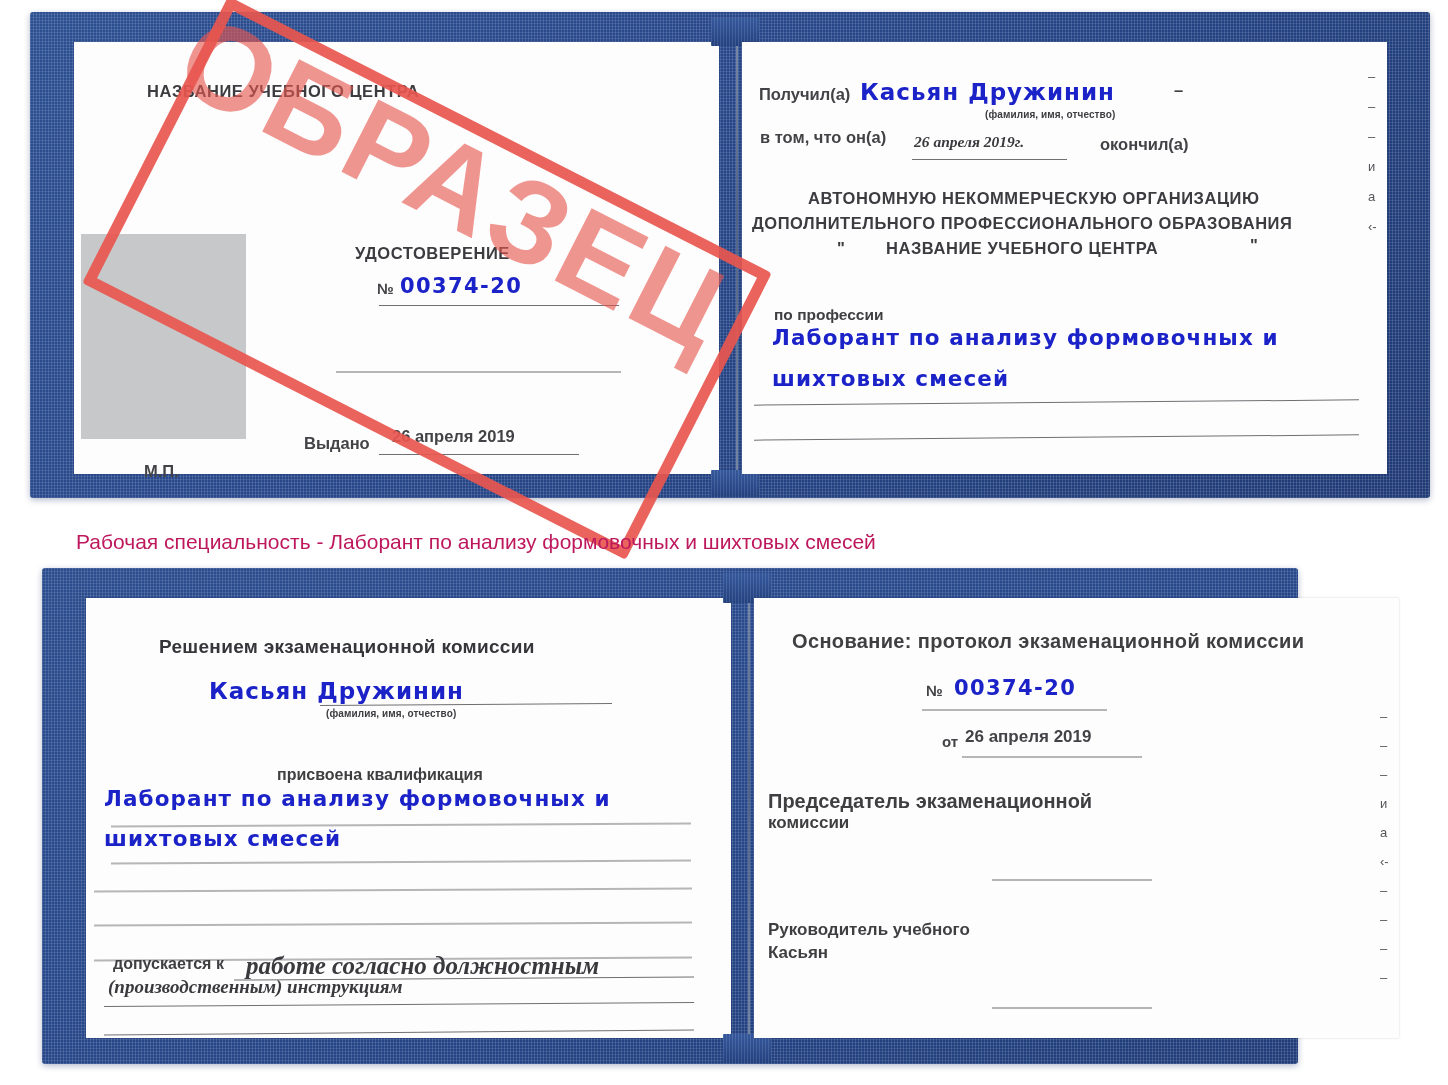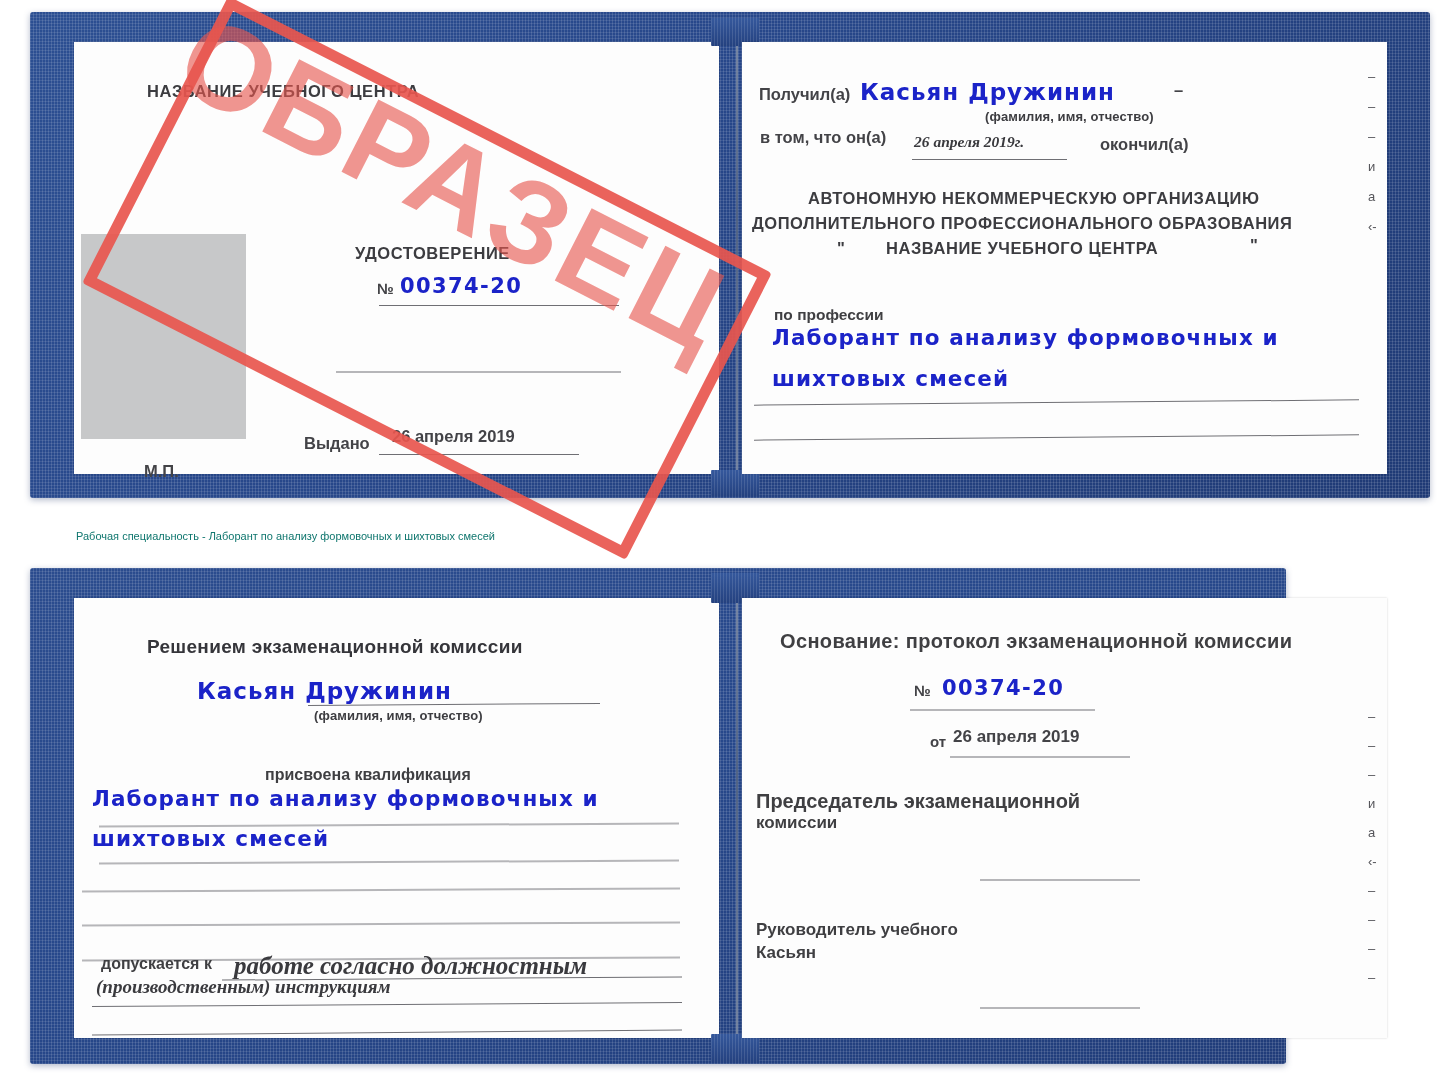--- a/index.html
+++ b/index.html
@@ -36,21 +36,21 @@
     position:absolute;background:
       repeating-linear-gradient(90deg, rgba(255,255,255,.12) 0 1px, rgba(0,0,0,0) 1px 3px),
       linear-gradient(180deg,#35589c,#24417f);
     border-radius:1px;
   }
 
   
   .t{position:absolute;color:#3f3f42;white-space:nowrap;font-weight:bold;}
   .lbl{font-size:16.5px;color:#434347;}
   .caps{font-size:16.5px;letter-spacing:.55px;color:#3c3c40;}
-  .tiny{font-size:13px;color:#3d3d41;letter-spacing:.1px;}
+  .tiny{font-size:10px;color:#3d3d41;letter-spacing:.1px;}
   .ital{font-style:italic;font-family:"Liberation Serif","DejaVu Serif",serif;color:#3a3a3e;}
   .hand{
     color:#1b23c8;font-family:"DejaVu Sans","Liberation Sans",sans-serif;
     font-size:21px;letter-spacing:1.4px;
   }
   .hand-cursive{
     color:#1b23c8;font-family:"DejaVu Sans","Liberation Sans",sans-serif;
     font-size:21.5px;letter-spacing:1.1px;
   }
   .rule{position:absolute;background:#8d8d90;height:1.3px;}
@@ -76,21 +76,21 @@
   .stamp-text{
     position:absolute;left:60px;top:100px;width:560px;
     transform:rotate(27deg);transform-origin:50% 50%;
     font-size:118px;font-weight:bold;letter-spacing:4px;
     color:#e8564e;opacity:.62;
     font-family:"Liberation Sans","DejaVu Sans",sans-serif;
   }
 
   
   .caption{
-    position:absolute;left:76px;top:530px;font-size:11px;color:#0f766e;
+    position:absolute;left:76px;top:530px;font-size:21px;color:#be185d;
     white-space:nowrap;
   }
 </style>
 </head>
 <body>
 
 <div class="cert" style="left:30px;top:12px;width:1400px;height:486px;">
 
   <div class="cover"></div>
 
@@ -155,21 +155,21 @@
   </div>
 
   <div class="stamp">
     <div class="stamp-frame"></div>
     <div class="stamp-text">ОБРАЗЕЦ</div>
   </div>
 </div>
 
 <div class="caption">Рабочая специальность - Лаборант по анализу формовочных и шихтовых смесей</div>
 
-<div class="cert" style="left:30px;top:568px;width:1256px;height:496px;">
+<div class="cert" style="left:42px;top:568px;width:1256px;height:496px;">
 
   <div class="cover bottomcert"></div>
 
   <div class="page" style="left:44px;top:30px;width:645px;height:440px;">
 
     <div class="t" style="left:73px;top:38px;font-size:19px;letter-spacing:.3px;color:#35353a;">Решением экзаменационной комиссии</div>
 
     <div class="t hand-cursive" style="left:123px;top:80px;font-size:23px;letter-spacing:1px;">Касьян Дружинин</div>
     <div class="t tiny" style="left:240px;top:110px;">(фамилия, имя, отчество)</div>
     <div class="rule dark" style="left:234px;top:106px;width:292px;transform:rotate(-0.4deg);"></div>

